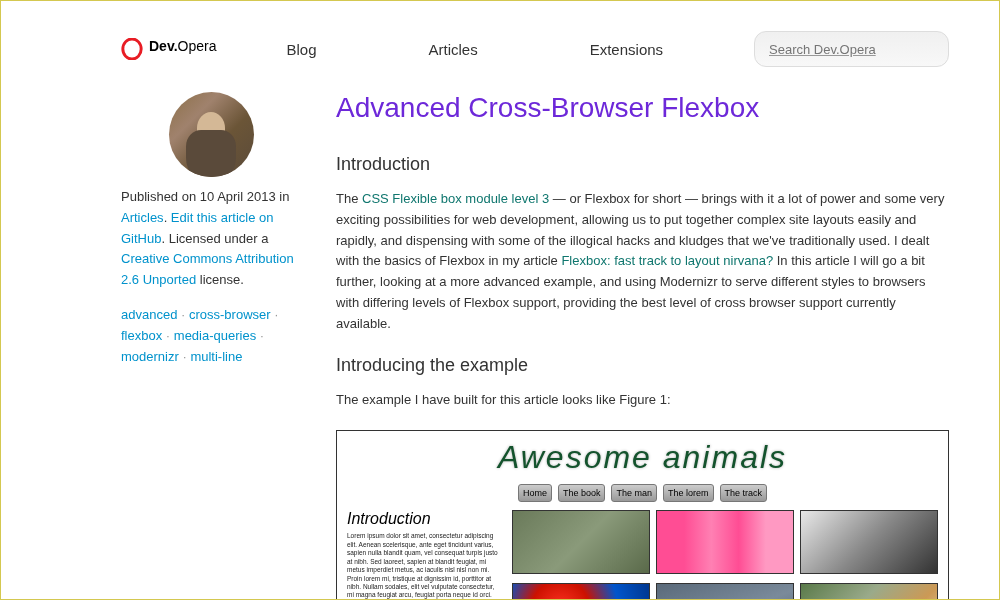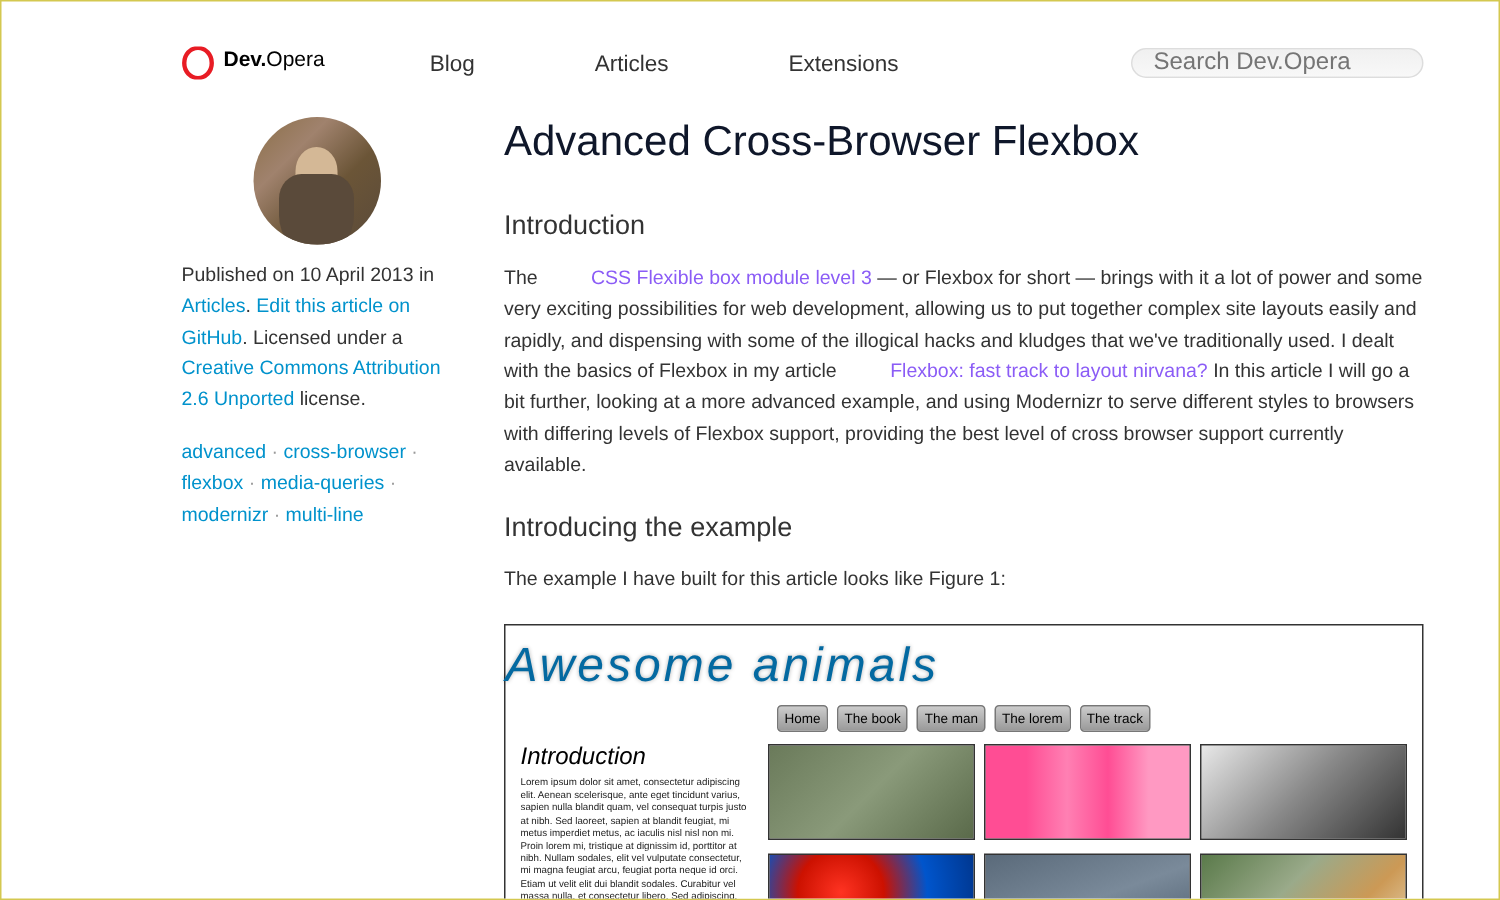--- a/index.html
+++ b/index.html
@@ -5,41 +5,41 @@
 * { margin: 0; padding: 0; box-sizing: border-box; }
 body { font-family: "Helvetica Neue", Arial, sans-serif; background: #fff; }
 .frame { width: 1000px; height: 600px; margin: 0 auto; border: 1px solid #d4c850; box-shadow: 0 2px 8px rgba(0,0,0,0.15); background: #fff; overflow: hidden; position: relative; }
 .container { padding: 30px 50px 0 120px; }
 .header { display: flex; align-items: center; margin-bottom: 25px; }
 .logo { display: flex; align-items: flex-start; margin-right: 70px; }
 .logo-icon { width: 22px; height: 22px; margin-right: 6px; }
 .logo-text { font-size: 14px; }
 .logo-text .dev { font-weight: bold; }
 .logo-text .opera { font-weight: normal; }
-.nav { display: flex; gap: 80px; flex: 1; }
+.nav { display: flex; gap: 112px; flex: 1; }
 .nav-item { font-size: 15px; color: #333; cursor: pointer; }
-.search { width: 195px; height: 20px; border-radius: 12px; border: 1px solid #ddd; background: linear-gradient(#f0f0f0, #f8f8f8); padding: 0 14px; font-size: 16px; color: #999; }
+.search { width: 195px; height: 36px; border-radius: 12px; border: 1px solid #ddd; background: linear-gradient(#f0f0f0, #f8f8f8); padding: 0 14px; font-size: 13px; color: #999; text-decoration: underline; }
 .content { display: flex; gap: 35px; }
 .sidebar { width: 180px; flex-shrink: 0; text-align: center; }
 .avatar { width: 85px; height: 85px; border-radius: 50%; margin: 0 auto 10px; background: linear-gradient(135deg, #8b6f47 0%, #a0826d 30%, #6b5537 60%, #5a4a3a 100%); position: relative; overflow: hidden; }
 .avatar::before { content: ''; position: absolute; top: 20px; left: 50%; transform: translateX(-50%); width: 28px; height: 32px; background: #d4b896; border-radius: 50% 50% 40% 40%; }
 .avatar::after { content: ''; position: absolute; top: 38px; left: 50%; transform: translateX(-50%); width: 50px; height: 55px; background: #5a4a3a; border-radius: 30% 30% 50% 50%; }
 .author-name { color: #0092cc; font-size: 13px; margin-bottom: 14px; }
 .meta { text-align: left; font-size: 13px; line-height: 1.6; color: #333; margin-bottom: 14px; }
 .meta a { color: #0092cc; text-decoration: none; }
 .tags { text-align: left; font-size: 13px; line-height: 1.6; }
 .tags a { color: #0092cc; text-decoration: none; }
 .tags .sep { color: #999; }
 .main { flex: 1; }
-.title { font-size: 28px; font-weight: normal; color: #0f172a; margin-bottom: 30px; }
+.title { font-size: 28px; font-weight: normal; color: #6d28d9; margin-bottom: 30px; }
 .section-heading { font-size: 18px; font-weight: normal; color: #333; margin-bottom: 14px; }
 .para { font-size: 13px; line-height: 1.6; color: #333; margin-bottom: 20px; }
-.para a { color: #8b5cf6; text-decoration: none; margin-left: 32px; }
+.para a { color: #0f766e; text-decoration: none; }
 .figure { border: 1px solid #333; background: #fff; margin-top: 8px; }
-.fig-title { font-family: Impact, sans-serif; font-size: 32px; font-style: italic; letter-spacing: 2px; padding: 8px 0 4px; color: #0369a1; text-shadow: 0 0 3px rgba(0,0,0,0.3); }
+.fig-title { font-family: Impact, sans-serif; font-size: 32px; font-style: italic; letter-spacing: 2px; text-align: center; padding: 8px 0 4px; color: #14532d; text-shadow: 0 0 3px rgba(0,0,0,0.3); }
 .fig-nav { display: flex; justify-content: center; gap: 6px; padding: 4px 0 8px; }
 .fig-btn { background: linear-gradient(#ccc, #999); border: 1px solid #777; border-radius: 3px; padding: 3px 4px; font-size: 9px; font-family: Arial; cursor: default; }
 .fig-body { display: flex; padding: 0 10px 10px; gap: 10px; }
 .fig-left { width: 155px; }
 .fig-intro-h { font-family: Impact, sans-serif; font-style: italic; font-size: 16px; margin-bottom: 4px; }
 .fig-intro-p { font-size: 6.5px; line-height: 1.3; color: #222; }
 .fig-grid { display: grid; grid-template-columns: repeat(3, 1fr); gap: 6px; flex: 1; }
 .fig-cell { height: 64px; border: 1px solid #333; }
 .c1 { background: linear-gradient(135deg, #6a7a5a, #8a9a7a, #5a6a4a); }
 .c2 { background: linear-gradient(90deg, #ff4d94 20%, #ff80b3 40%, #ff4d94 60%, #ff99c2 80%); }

